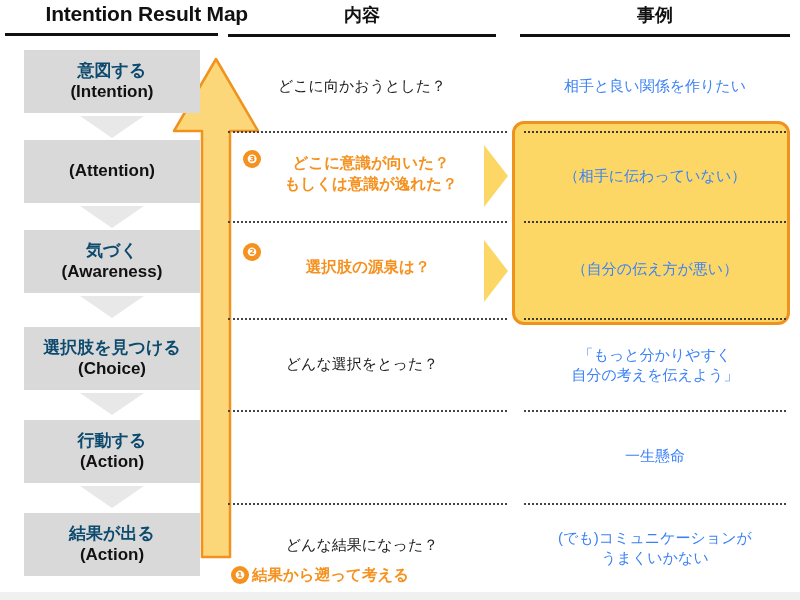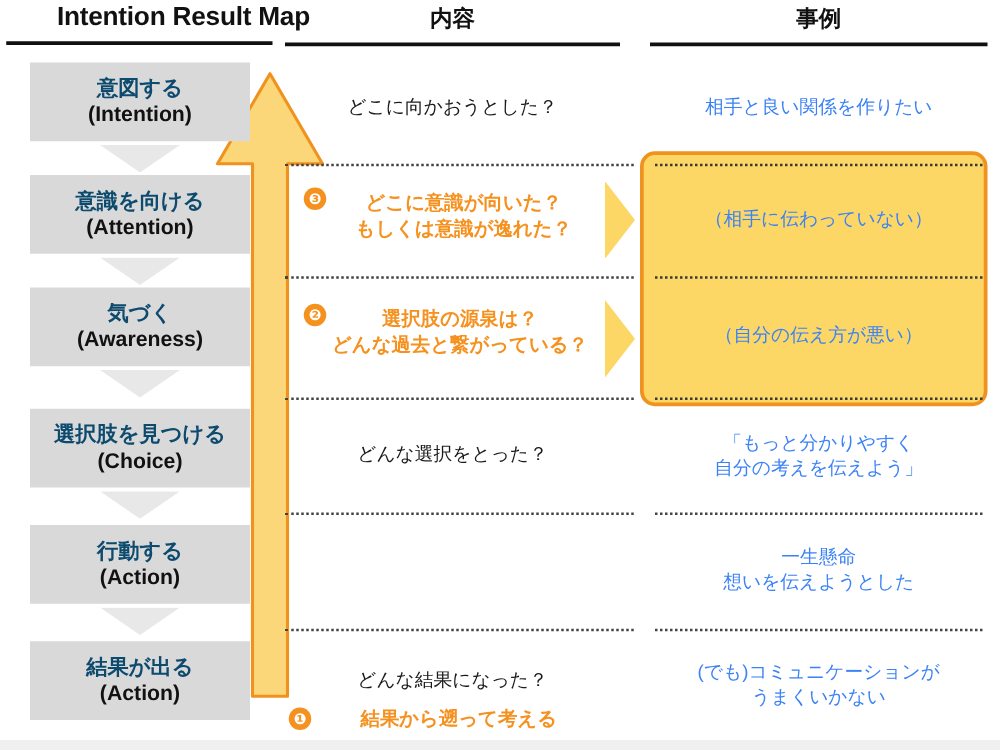--- a/index.html
+++ b/index.html
@@ -89,21 +89,21 @@
     width:18px;height:18px;border-radius:50%;
     background:#f5911e;color:#ffffff;
     font-size:12px;font-weight:bold;
     display:flex;align-items:center;justify-content:center;
     line-height:1;
   }
 
   
   #note1-text{
     position:absolute;left:252px;top:565px;width:230px;
-    font-size:15.5px;font-weight:bold;color:#f5911e;text-align:center;
+    font-size:15.5px;font-weight:bold;color:#f5911e;text-align:left;
   }
 
   
   #bottom-bar{position:absolute;left:0;top:592px;width:800px;height:8px;background:#f0f0f0;}
 </style>
 </head>
 <body>
 
 <div id="root">
 
@@ -123,21 +123,20 @@
     </svg>
   </div>
 
   <div class="stage" style="top:50px">
     <span class="jp">意図する</span>
     <span class="en">(Intention)</span>
   </div>
   <div class="chev" style="top:116px"></div>
 
   <div class="stage" style="top:140px">
-    <span class="jp">意識を向ける</span>
     <span class="en">(Attention)</span>
   </div>
   <div class="chev" style="top:206px"></div>
 
   <div class="stage" style="top:230px">
     <span class="jp">気づく</span>
     <span class="en">(Awareness)</span>
   </div>
   <div class="chev" style="top:296px"></div>
 
@@ -179,21 +178,20 @@
 
   <div class="badge" style="left:243px;top:150px">❸</div>
   <div class="cell mid hl" style="top:148px;height:52px;left:246px;width:250px">
     <span>どこに意識が向いた？</span>
     <span>もしくは意識が逸れた？</span>
   </div>
 
   <div class="badge" style="left:243px;top:243px">❷</div>
   <div class="cell mid hl" style="top:241px;height:52px;left:240px;width:256px">
     <span>選択肢の源泉は？</span>
-    <span>どんな過去と繋がっている？</span>
   </div>
 
   <div class="cell mid" style="top:340px;height:48px">
     <span>どんな選択をとった？</span>
   </div>
 
 
   <div class="cell mid" style="top:528px;height:34px">
     <span>どんな結果になった？</span>
   </div>
@@ -213,21 +211,20 @@
     <span>（自分の伝え方が悪い）</span>
   </div>
 
   <div class="cell right" style="top:341px;height:48px">
     <span>「もっと分かりやすく</span>
     <span>自分の考えを伝えよう」</span>
   </div>
 
   <div class="cell right" style="top:432px;height:48px">
     <span>一生懸命</span>
-    <span>想いを伝えようとした</span>
   </div>
 
   <div class="cell right" style="top:524px;height:48px">
     <span>(でも)コミュニケーションが</span>
     <span>うまくいかない</span>
   </div>
 
   <div id="bottom-bar"></div>
 </div>
 

